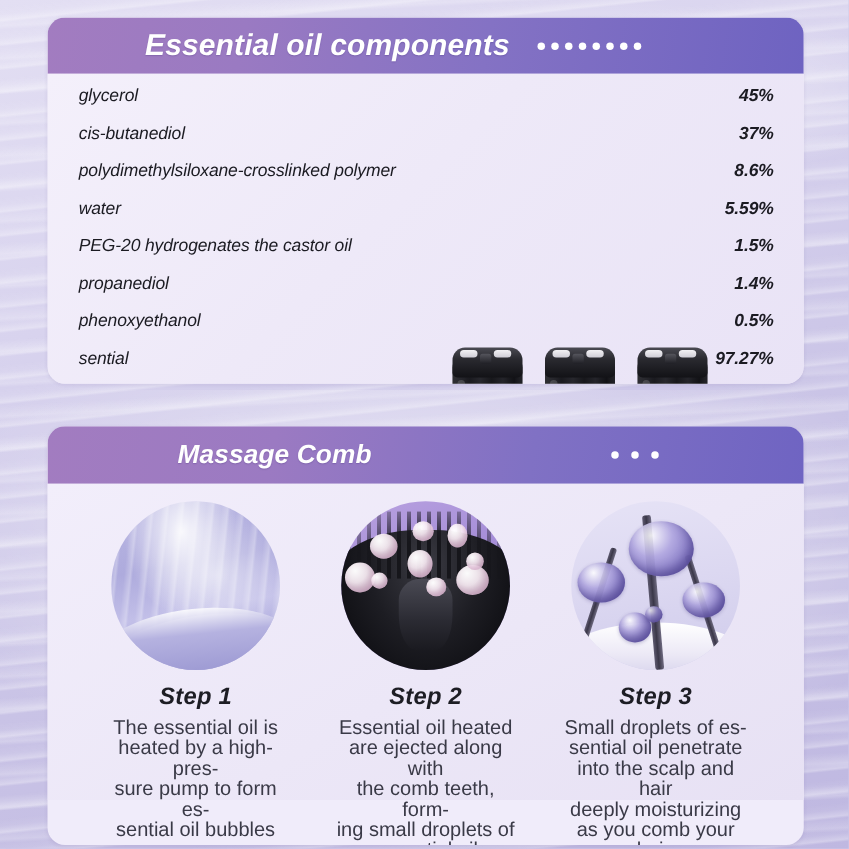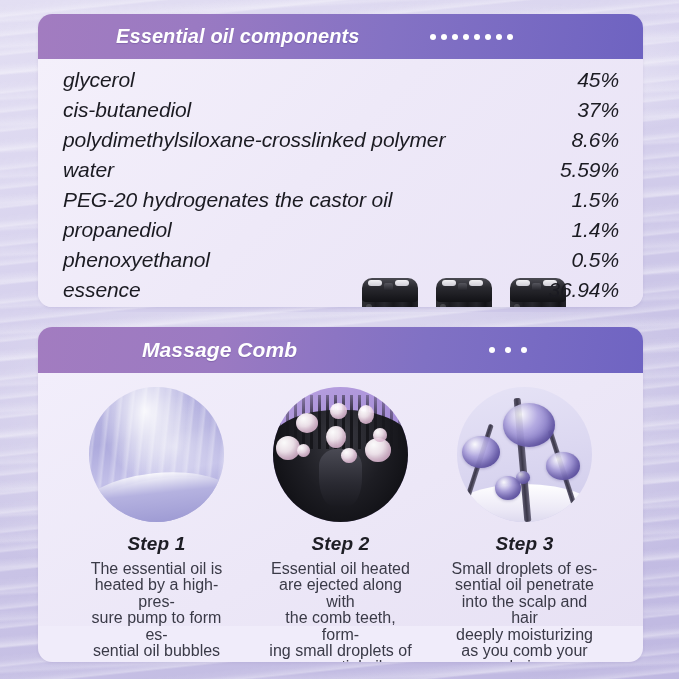--- a/index.html
+++ b/index.html
@@ -79,36 +79,36 @@
   .panel {
     position: absolute;
     left: 0;
     width: 605px;
     border-radius: 14px;
     overflow: hidden;
     background: #f0ecfa;
     box-shadow: 0 1px 3px rgba(90,70,140,0.10);
   }
   .panel-components { top: 0; height: 293px; }
-  .panel-comb { top: 313px; height: 335px; }
+  .panel-comb { top: 327px; height: 335px; }
 
   .panel-header {
     position: relative;
     height: 45px;
     background: linear-gradient(100deg, #a27cc0 0%, #9a7ac2 26%, #8472c4 58%, #6e63c1 100%);
     display: flex;
     align-items: center;
   }
   .panel-header.comb {
     height: 46px;
     background: linear-gradient(100deg, #a27cc0 0%, #9b7ac2 30%, #8071c4 64%, #6f64c2 100%);
   }
   .panel-title {
     color: #ffffff;
-    font-size: 20px;
+    font-size: 24px;
     font-weight: bold;
     font-style: italic;
     letter-spacing: 0.1px;
     margin-left: 78px;
     text-shadow: 0 1px 1px rgba(60,40,110,0.25);
     white-space: nowrap;
   }
   .panel-title.comb {
     margin-left: 104px;
     font-size: 21px;
@@ -140,26 +140,26 @@
     position: relative;
     z-index: 3;
     padding: 9px 24px 0 25px;
   }
   .ing-row {
     display: flex;
     align-items: baseline;
     justify-content: space-between;
     height: 30px;
     font-style: italic;
-    font-size: 21px;
+    font-size: 14px;
     color: #1b1b22;
     letter-spacing: -0.1px;
   }
   .ing-name { white-space: nowrap; }
-  .ing-val { white-space: nowrap; }
+  .ing-val { white-space: nowrap; font-weight: bold; }
 
   
   .devices {
     position: absolute;
     left: 321px;
     top: 210px;
     width: 210px;
     height: 85px;
     z-index: 2;
     display: flex;
@@ -438,22 +438,22 @@
           </div>
           <div class="ing-row">
             <span class="ing-name">propanediol</span>
             <span class="ing-val">1.4%</span>
           </div>
           <div class="ing-row">
             <span class="ing-name">phenoxyethanol</span>
             <span class="ing-val">0.5%</span>
           </div>
           <div class="ing-row">
-            <span class="ing-name">essence</span>
-            <span class="ing-val">36.94%</span>
+            <span class="ing-name">sential</span>
+            <span class="ing-val">97.27%</span>
           </div>
         </div>
 
         <div class="devices">
           <div class="device">
 
             <div class="body"></div>
             <div class="cap"></div>
             <div class="ridge"></div>
             <div class="btn1"></div>

